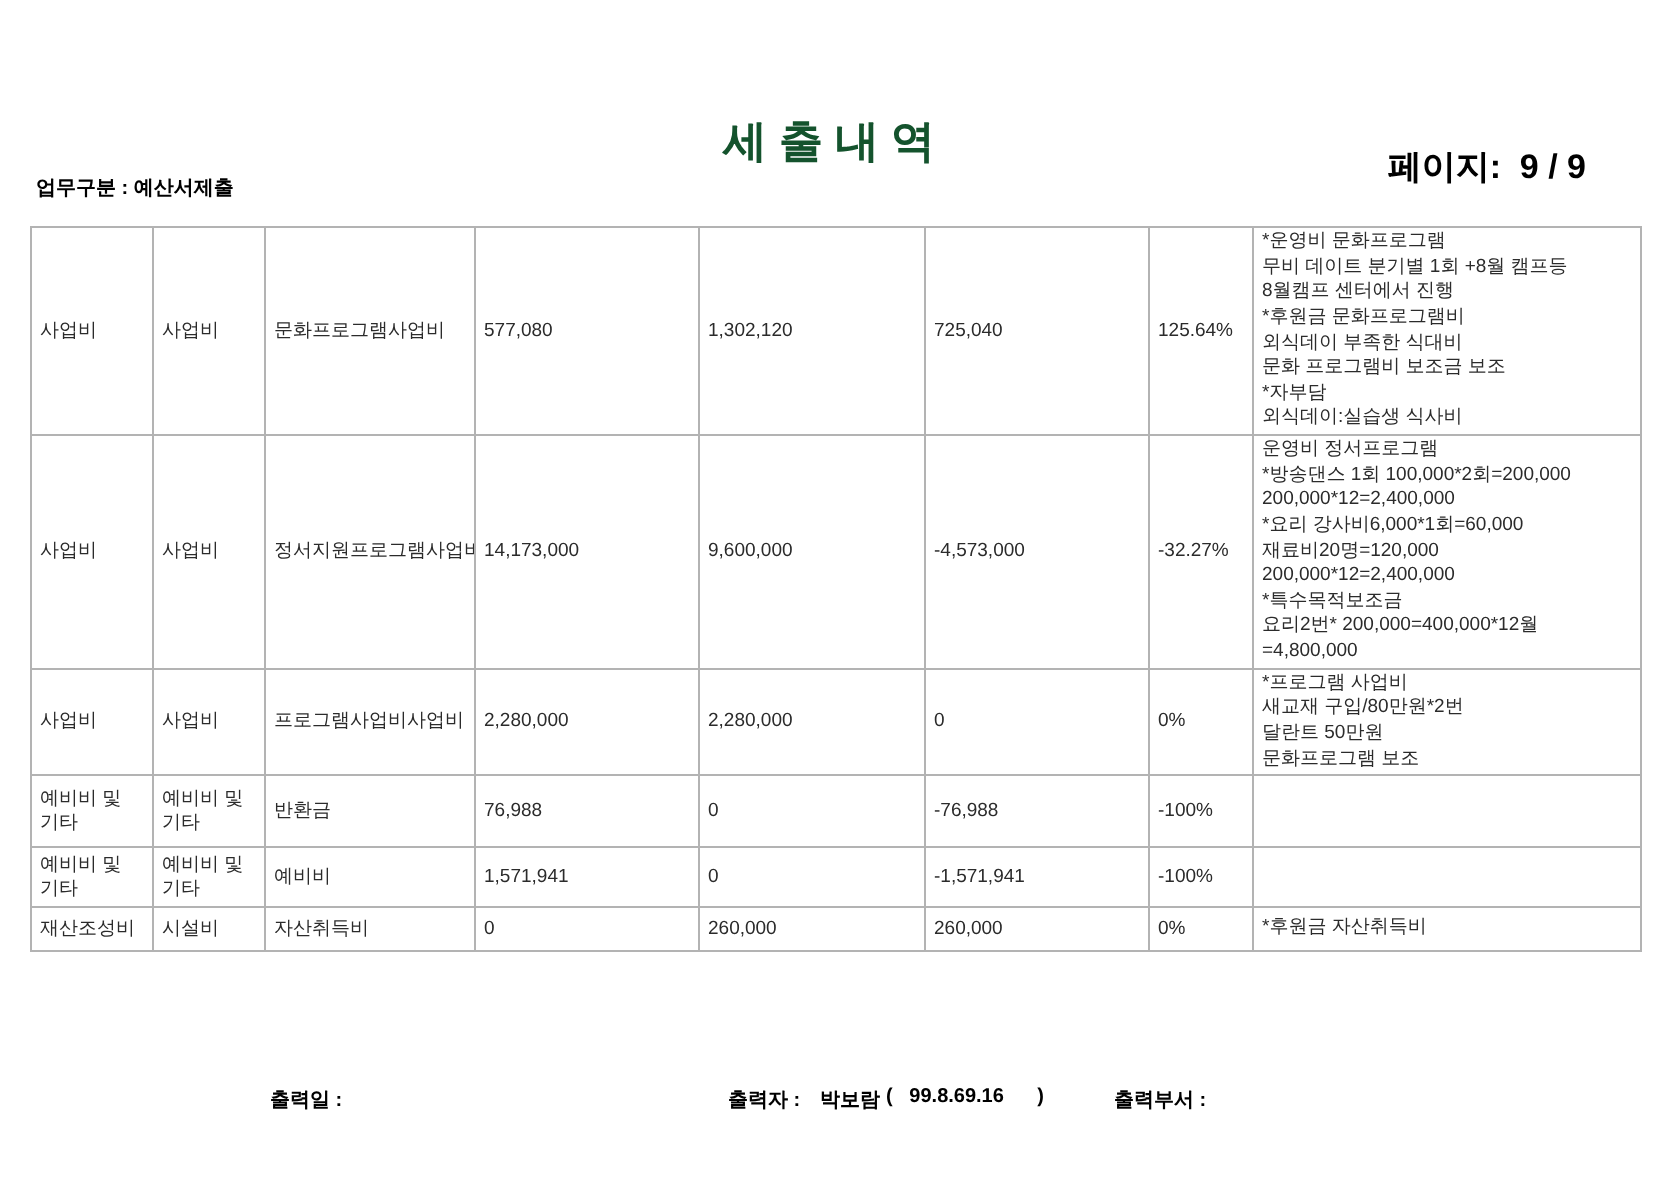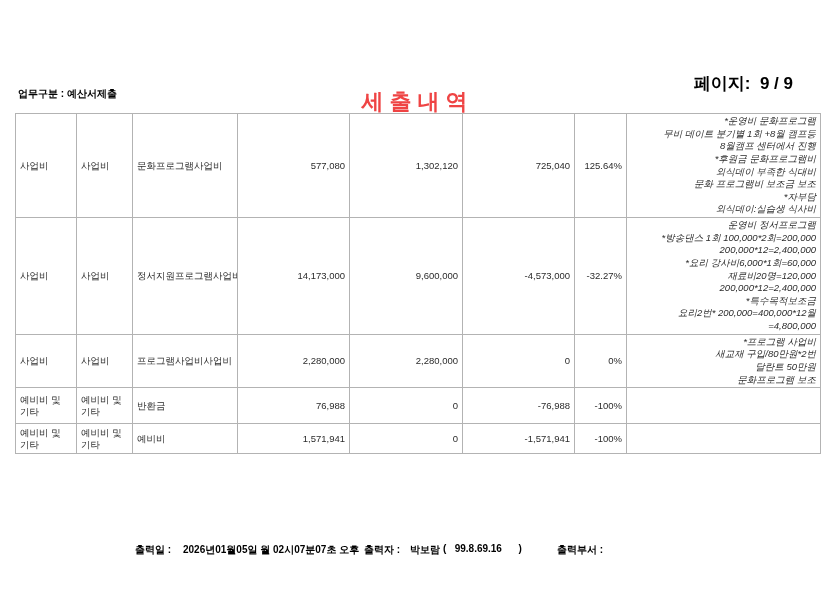--- a/index.html
+++ b/index.html
@@ -3,43 +3,43 @@
 <meta charset="utf-8">
 <style>
   html,body{margin:0;padding:0;}
   body{
     width:835px;height:590px;position:relative;background:#ffffff;
     font-family:"Liberation Sans","DejaVu Sans",sans-serif;color:#222;
     overflow:hidden;
   }
   .title{
     position:absolute;top:56px;left:0;right:0;text-align:center;
-    font-size:22px;font-weight:bold;letter-spacing:6px;color:#ef4444;margin-top:31px;
+    font-size:22px;font-weight:bold;letter-spacing:6px;color:#14532d;
   }
   .page-label{
     position:absolute;top:72px;right:42px;font-size:17px;font-weight:bold;
     white-space:pre;color:#000;
   }
   .work-type{
     position:absolute;top:87px;left:18px;font-size:10px;font-weight:bold;color:#000;
   }
   table.report{
     position:absolute;top:113px;left:15px;width:805px;
     border-collapse:collapse;table-layout:fixed;
   }
   table.report td{
     border:1px solid #b3b3b3;font-size:9.5px;padding:1px 4px;
     vertical-align:middle;color:#2b2b2b;overflow:hidden;
   }
   td.txt{text-align:left;line-height:1.25;}
   td.item{white-space:nowrap;}
-  td.num{text-align:right;white-space:nowrap;}
+  td.num{white-space:nowrap;}
   td.note{
     font-size:8.5px;vertical-align:top;line-height:1.33;
-    white-space:pre-line;padding:2px 4px;text-align:right;font-style:italic;
+    white-space:pre-line;padding:2px 4px;text-align:left;
   }
   tr.r1{height:95px;} tr.r2{height:103px;} tr.r3{height:52px;}
   tr.r4{height:27px;} tr.r5{height:36px;} tr.r6{height:30px;} tr.r7{height:22px;}
   .footer{
     position:absolute;top:543px;left:0;width:742px;height:14px;
     font-size:10px;font-weight:bold;color:#000;
   }
   .footer span{position:absolute;white-space:pre;}
   .f-date-label{left:135px;} .f-date{left:183px;}
   .f-printer-label{left:364px;} .f-printer{left:410px;}
@@ -125,23 +125,32 @@
     <tr class="r6">
       <td class="txt">예비비 및 기타</td>
       <td class="txt">예비비 및 기타</td>
       <td class="txt item">예비비</td>
       <td class="num">1,571,941</td>
       <td class="num">0</td>
       <td class="num">-1,571,941</td>
       <td class="num">-100%</td>
       <td class="note"></td>
     </tr>
+    <tr class="r7">
+      <td class="txt">재산조성비</td>
+      <td class="txt">시설비</td>
+      <td class="txt item">자산취득비</td>
+      <td class="num">0</td>
+      <td class="num">260,000</td>
+      <td class="num">260,000</td>
+      <td class="num">0%</td>
+      <td class="note">*후원금 자산취득비</td>
+    </tr>
   </tbody>
 </table>
 
 <div class="footer">
   <span class="f-date-label">출력일 : </span>
-  <span class="f-date">2026년01월05일 월 02시07분07초 오후</span>
   <span class="f-printer-label">출력자 : </span>
   <span class="f-printer">박보람</span>
   <span class="f-ip">(   99.8.69.16      )</span>
   <span class="f-dept-label">출력부서 : </span>
 </div>
 
 </body></html>

